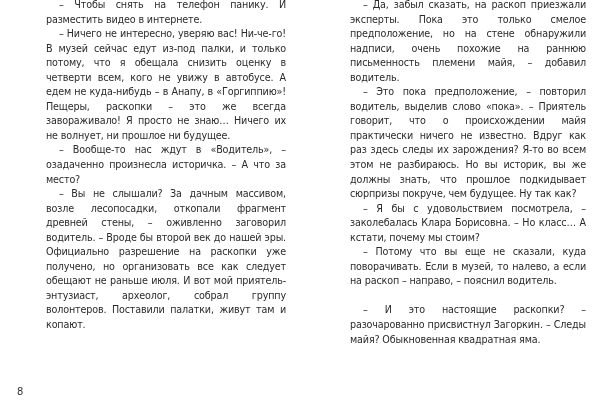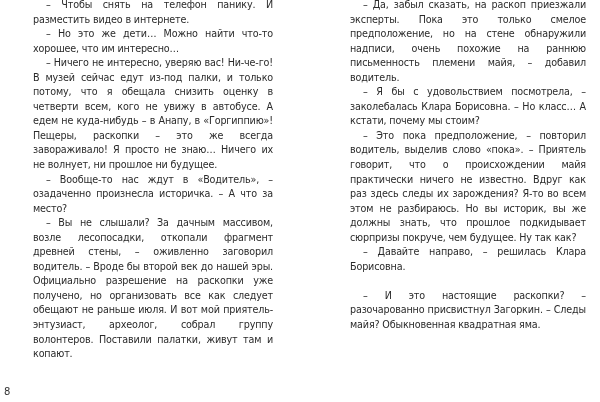--- a/index.html
+++ b/index.html
@@ -3,21 +3,21 @@
 <meta charset="utf-8">
 <style>
   html, body { margin: 0; padding: 0; }
   body {
     width: 600px; height: 402px; overflow: hidden;
     background: #ffffff; position: relative;
     font-family: "DejaVu Sans", "Liberation Sans", sans-serif;
     color: #2a2a2a;
   }
   .page { position: absolute; top: 0; height: 402px; }
-  .page.left { left: 3px; width: 300px; }
+  .page.left { left: 16px; width: 300px; }
   .page.right { left: 316px; width: 300px; }
   .col {
     position: absolute; top: -2px;
     font-size: 9.6px; line-height: 14.55px;
     letter-spacing: -0.15px;
     text-align: justify;
   }
   .page.left .col { left: 30px; width: 240px; }
   .page.right .col { left: 34px; width: 236px; }
   .col p { margin: 0; text-indent: 13px; }
@@ -27,32 +27,31 @@
   }
   .page.left .pnum { left: 1px; }
   .page.right .pnum { right: 3px; }
 </style>
 </head>
 <body>
 
 <div class="page left">
   <div class="col">
     <p>– Чтобы снять на телефон панику. И разместить видео в интернете.</p>
-    <p>– Но это же дети… Можно найти что-то хорошее, что им интересно…</p>
     <p>– Ничего не интересно, уверяю вас! Ни-че-го! В музей сейчас едут из-под палки, и только потому, что я обещала снизить оценку в четверти всем, кого не увижу в автобусе. А едем не куда-нибудь – в Анапу, в «Горгиппию»! Пещеры, раскопки – это же всегда завораживало! Я просто не знаю… Ничего их не волнует, ни прошлое ни будущее.</p>
     <p>– Вообще-то нас ждут в «Водитель», – озадаченно произнесла историчка. – А что за место?</p>
     <p>– Вы не слышали? За дачным массивом, возле лесопосадки, откопали фрагмент древней стены, – оживленно заговорил водитель. – Вроде бы второй век до нашей эры. Официально разрешение на раскопки уже получено, но организовать все как следует обещают не раньше июля. И вот мой приятель-энтузиаст, археолог, собрал группу волонтеров. Поставили палатки, живут там и копают.</p>
 
   </div>
   <div class="pnum">8</div>
 </div>
 
 <div class="page right">
   <div class="col">
     <p>– Да, забыл сказать, на раскоп приезжали эксперты. Пока это только смелое предположение, но на стене обнаружили надписи, очень похожие на раннюю письменность племени майя, – добавил водитель.</p>
+    <p>– Это пока предположение, – повторил водитель, выделив слово «пока». – Приятель говорит, что о происхождении майя практически ничего не известно. Вдруг как раз здесь следы их зарождения? Я-то во всем этом не разбираюсь. Но вы историк, вы же должны знать, что прошлое подкидывает сюрпризы покруче, чем будущее. Ну так как?</p>
     <p>– Я бы с удовольствием посмотрела, – заколебалась Клара Борисовна. – Но класс… А кстати, почему мы стоим?</p>
-    <p>– Это пока предположение, – повторил водитель, выделив слово «пока». – Приятель говорит, что о происхождении майя практически ничего не известно. Вдруг как раз здесь следы их зарождения? Я-то во всем этом не разбираюсь. Но вы историк, вы же должны знать, что прошлое подкидывает сюрпризы покруче, чем будущее. Ну так как?</p>
-    <p>– Давайте направо, – решилась Клара Борисовна.</p>
+    <p>– Потому что вы еще не сказали, куда поворачивать. Если в музей, то налево, а если на раскоп – направо, – пояснил водитель.</p>
     <p class="gap">– И это настоящие раскопки? – разочарованно присвистнул Загоркин. – Следы майя? Обыкновенная квадратная яма.</p>
 
   </div>
   <div class="pnum">9</div>
 </div>
 
 </body></html>

